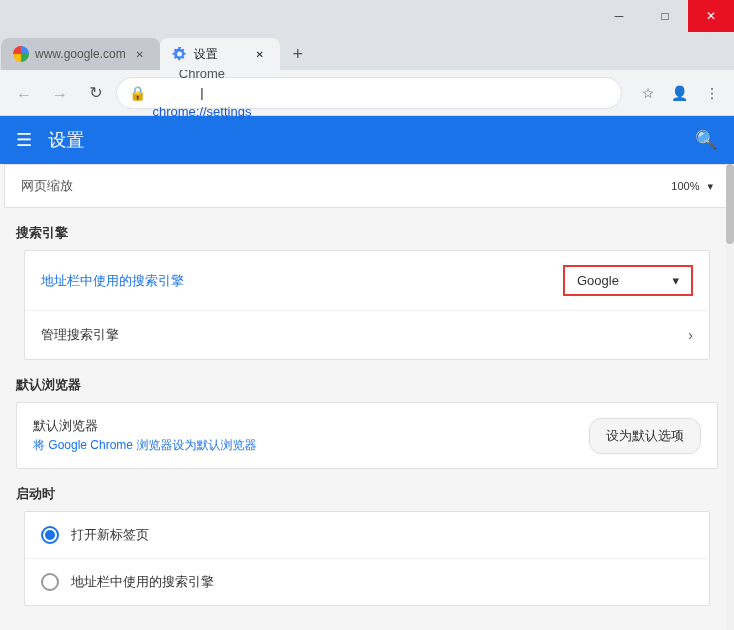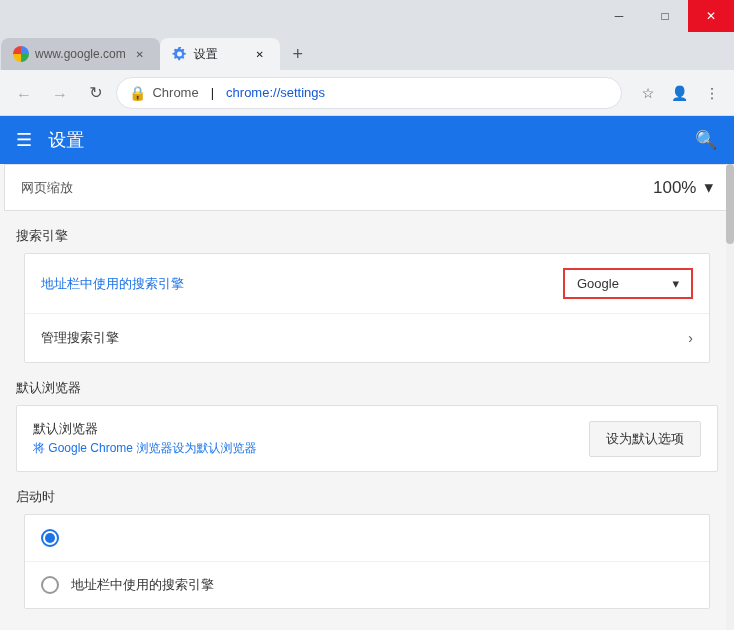--- a/index.html
+++ b/index.html
@@ -132,22 +132,23 @@
       border: 1px solid #dfe1e5;
       gap: 6px;
     }
     .address-bar .security-icon {
       color: #34a853;
       font-size: 14px;
     }
     .address-text {
       display: flex;
       align-items: center;
-      gap: 12px;
-      font-size: 13px;
+      gap: 4px;
+      font-size: 13px;
+      flex-direction: column;
     }
     .address-chrome-part { color: #555; }
     .address-url-part { color: #1558d6; }
     .address-right-icons {
       display: flex;
       align-items: center;
       gap: 4px;
       margin-left: 8px;
     }
     .address-icon {
@@ -213,29 +214,29 @@
       color: #333;
       margin-top: 0;
       border-radius: 0 0 0 0;
     }
     .partial-row-label { color: #555; font-size: 13px; }
     .partial-row-value {
       display: flex;
       align-items: center;
       gap: 8px;
       color: #333;
-      font-size: 17px;
+      font-size: 11px;
       text-align: center;
     }
 
     .section-label {
       padding: 16px 16px 8px 16px;
       font-size: 13px;
       color: #333;
-      font-weight: 400;
+      font-weight: 700;
     }
 
     .settings-card {
       background: white;
       border: 1px solid #e0e0e0;
       margin: 0 24px;
       border-radius: 2px;
     }
 
     .settings-row {
@@ -306,21 +307,21 @@
       color: #1a73e8;
     }
     .set-default-btn {
       background: #f5f5f5;
       border: 1px solid #ddd;
       padding: 8px 16px;
       font-size: 13px;
       color: #333;
       cursor: pointer;
       white-space: nowrap;
-      border-radius: 2px;
+      border-radius: 12px;
     }
 
     
     .startup-row {
       display: flex;
       align-items: center;
       padding: 14px 16px;
       gap: 12px;
       border-bottom: 1px solid #f0f0f0;
     }
@@ -488,20 +489,21 @@
   </div>
 
   <div class="settings-section">
     <div class="section-label">启动时</div>
     <div class="settings-card">
 
       <div class="startup-row">
         <div class="radio-outer">
           <div class="radio-inner"></div>
         </div>
+        <span class="row-label-dark">打开新标签页</span>
       </div>
 
       <div class="startup-row" style="border-bottom:none;">
         <div class="radio-outer-empty"></div>
         <span class="row-label-dark">地址栏中使用的搜索引擎</span>
       </div>
     </div>
   </div>
 
   <div class="scrollbar">

